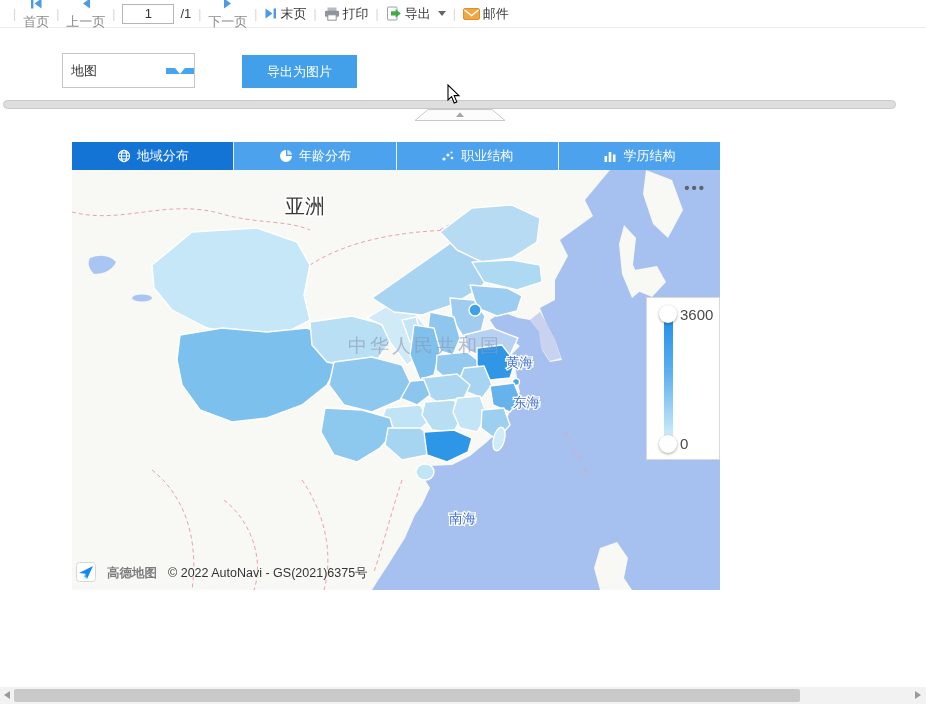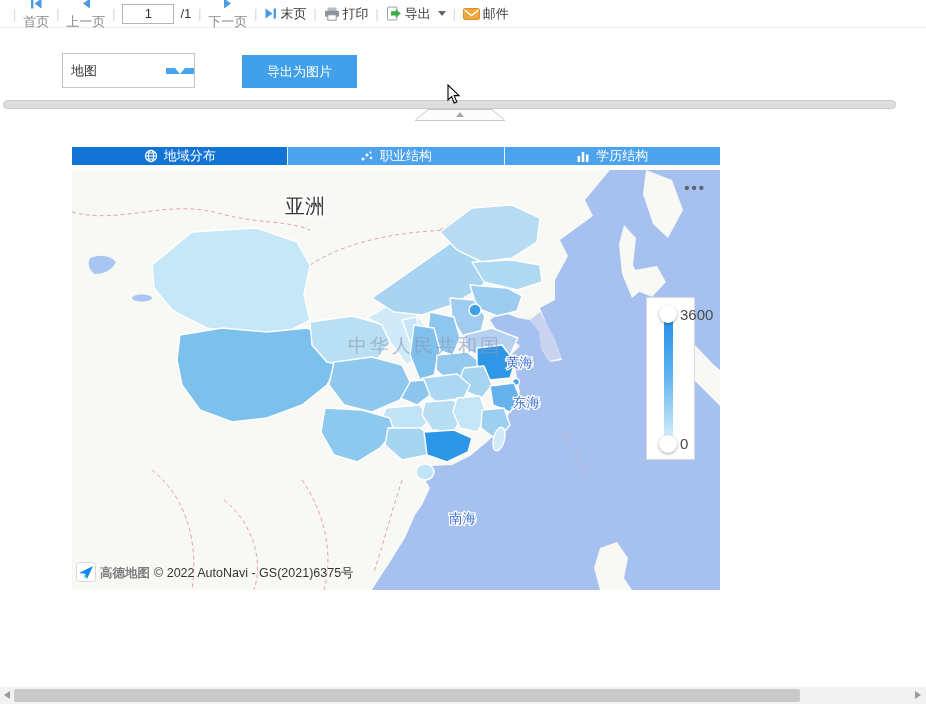--- a/index.html
+++ b/index.html
@@ -32,46 +32,46 @@
   .export-img-btn { position:absolute; top:55px; left:242px; width:115px; height:33px;
     background:#42a0ea; border:none; border-radius:0; color:#fff; font-size:13px;
     cursor:pointer; font-family:inherit; }
 
   
   .divider-track { position:absolute; top:100px; left:3px; width:893px; height:9px;
     background:#dedede; border:1px solid #c9c9c9; border-radius:5px; }
   .collapse-handle { position:absolute; top:107px; left:414px; width:92px; height:12px; cursor:pointer; }
 
   
-  .tabs { position:absolute; top:142px; left:72px; width:648px; height:28px; display:flex;align-items:center; }
+  .tabs { position:absolute; top:142px; left:72px; width:648px; height:28px; display:flex; }
   .tab { flex:1; display:flex; align-items:center; justify-content:center; gap:6px;
     background:#4da2ee; color:#fff; font-size:13px; cursor:pointer;
     border-right:1px solid rgba(255,255,255,0.9); }
   .tab:last-child { border-right:none; }
   .tab.active { background:#1374d6; }
   .tab svg { display:block; }
 
   
   .map-wrap { position:absolute; top:170px; left:72px; width:648px; height:420px;
     overflow:hidden; }
   .map-wrap svg.basemap { display:block; }
   .more-menu { position:absolute; top:10px; right:14px; color:#5d6470; font-size:15px;
     font-weight:bold; letter-spacing:2px; cursor:pointer; line-height:1; }
-  .legend { position:absolute; left:574px; top:127px; width:49px; height:163px;
+  .legend { position:absolute; left:574px; top:127px; width:74px; height:163px;
     background:#fff; border:1px solid #d9d9d9; }
   .legend-bar { position:absolute; left:17px; top:15px; width:9px; height:133px;
     border-radius:4px;
     background:linear-gradient(#1d8ee8 0%, #5cb0ef 45%, #aedcf6 80%, #e7f4fc 100%); }
   .legend-handle { position:absolute; width:18px; height:18px; border-radius:50%;
     background:#fff; box-shadow:0 1px 3px rgba(0,0,0,0.35); left:12px; cursor:pointer; }
   .legend-handle.top { top:7px; } .legend-handle.bottom { top:137px; }
   .legend-max { position:absolute; left:33px; top:8px; font-size:15px; color:#4a4a4a; }
   .legend-min { position:absolute; left:33px; top:137px; font-size:15px; color:#4a4a4a; }
   .attribution { position:absolute; left:4px; bottom:5px; display:flex; align-items:center;
-    gap:4px; font-size:12.5px; color:#333; }
+    gap:11px; font-size:12.5px; color:#333; }
   .attr-brand { font-weight:bold; color:#7d7d7d; text-shadow:0 0 2px #fff; }
   .attr-text { color:#333; text-shadow:0 0 2px #fff;text-align:center; }
 
   
   .hscroll { position:absolute; left:0; bottom:0; width:926px; height:17px; background:#f2f2f2; }
   .hscroll .thumb { position:absolute; left:14px; top:2px; width:786px; height:13px;
     background:#c9c9c9; border-radius:2px; cursor:pointer; }
   .hs-arrow { position:absolute; top:4px; width:0; height:0; cursor:pointer;
     border-top:4.5px solid transparent; border-bottom:4.5px solid transparent; }
   .hs-left { left:4px; border-right:6px solid #9a9a9a; }
@@ -180,20 +180,29 @@
     <span>
       <svg width="14" height="14" viewBox="0 0 14 14" fill="none" stroke="#fff" stroke-width="1.1">
         <circle cx="7" cy="7" r="5.6"></circle>
           <ellipse cx="7" cy="7" rx="2.6" ry="5.6"></ellipse>
         <line x1="1.4" y1="7" x2="12.6" y2="7"></line>
           <line x1="2.2" y1="4" x2="11.8" y2="4"></line>
           <line x1="2.2" y1="10" x2="11.8" y2="10"></line>
       </svg>
     </span>
     <span>地域分布</span>
+  </div>
+  <div class="tab">
+    <span>
+      <svg width="14" height="14" viewBox="0 0 14 14">
+        <path d="M7,7 L7,1 A6,6 0 1 0 13,7 Z" fill="#fff"></path>
+        <path d="M8.3,5.7 L8.3,0.9 A6,6 0 0 1 13.1,5.7 Z" fill="#fff" opacity="0.75"></path>
+      </svg>
+    </span>
+    <span>年龄分布</span>
   </div>
   <div class="tab">
     <span>
       <svg width="14" height="13">
           <circle cx="3" cy="9" r="1.6" fill="#fff"></circle>
           <circle cx="7" cy="5" r="1.6" fill="#fff"></circle>
           <circle cx="11" cy="8" r="1.3" fill="#fff"></circle>
           <circle cx="10.5" cy="2.5" r="1.1" fill="#fff"></circle>
         </svg>
     </span>

